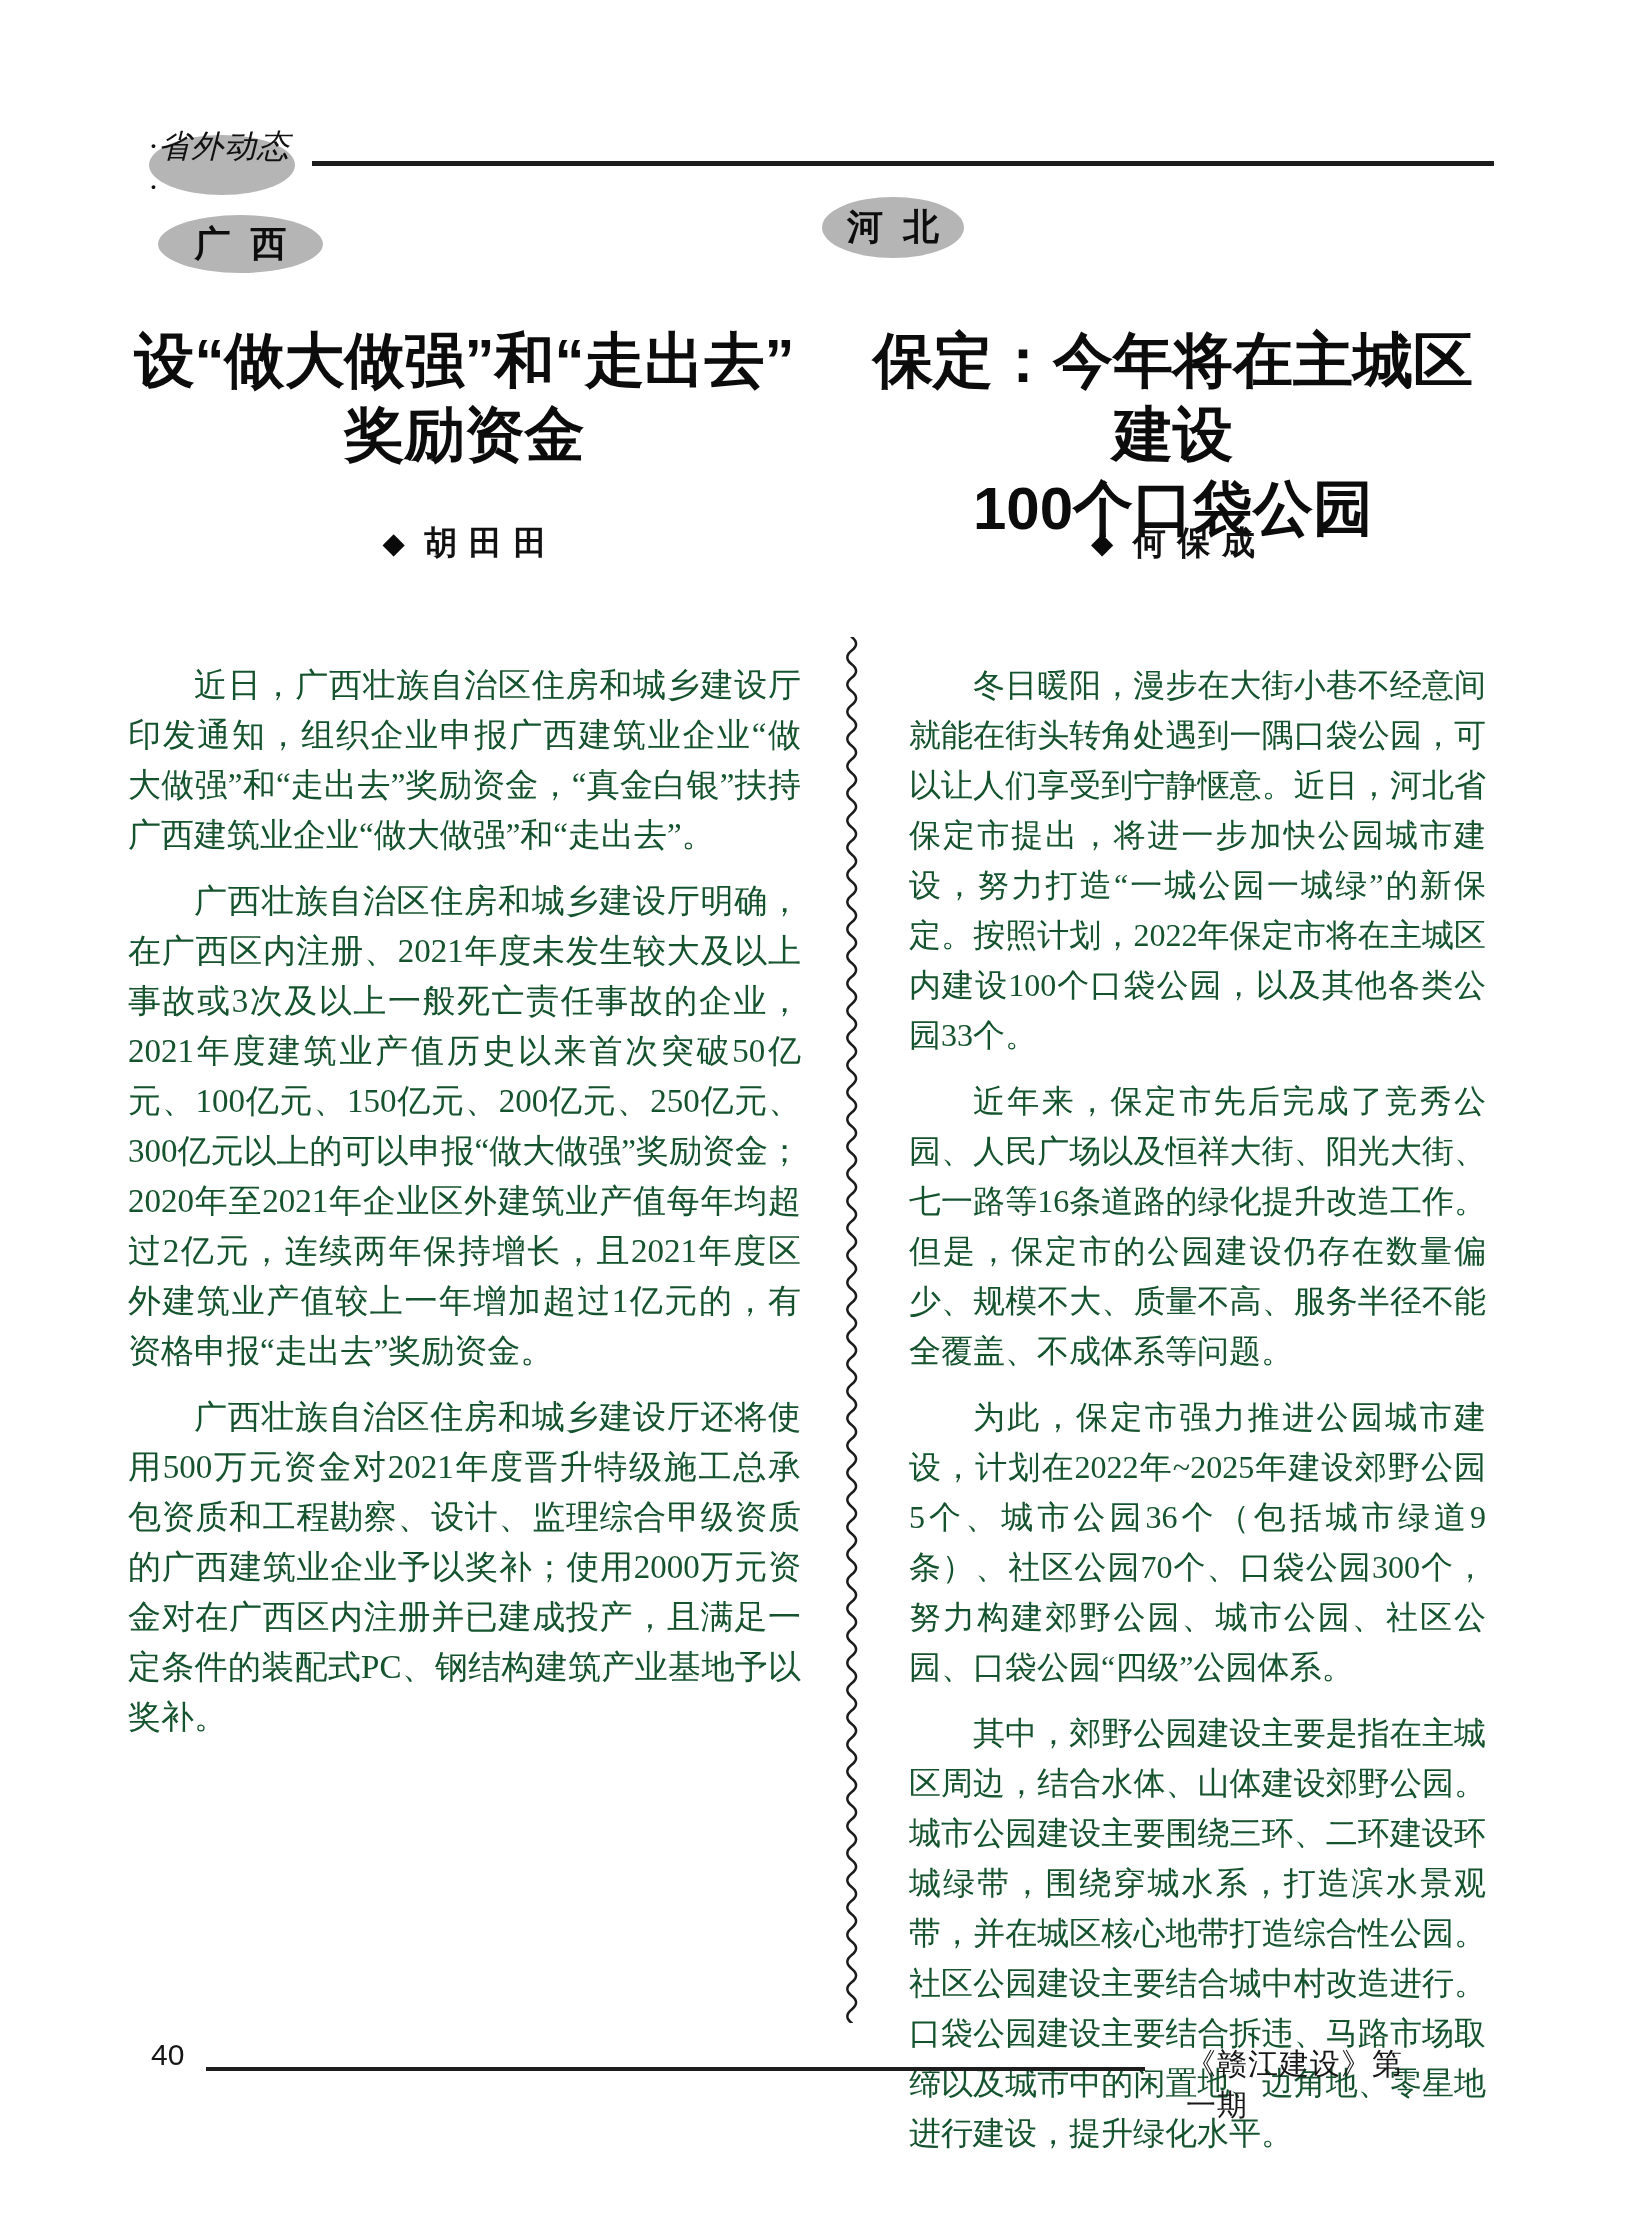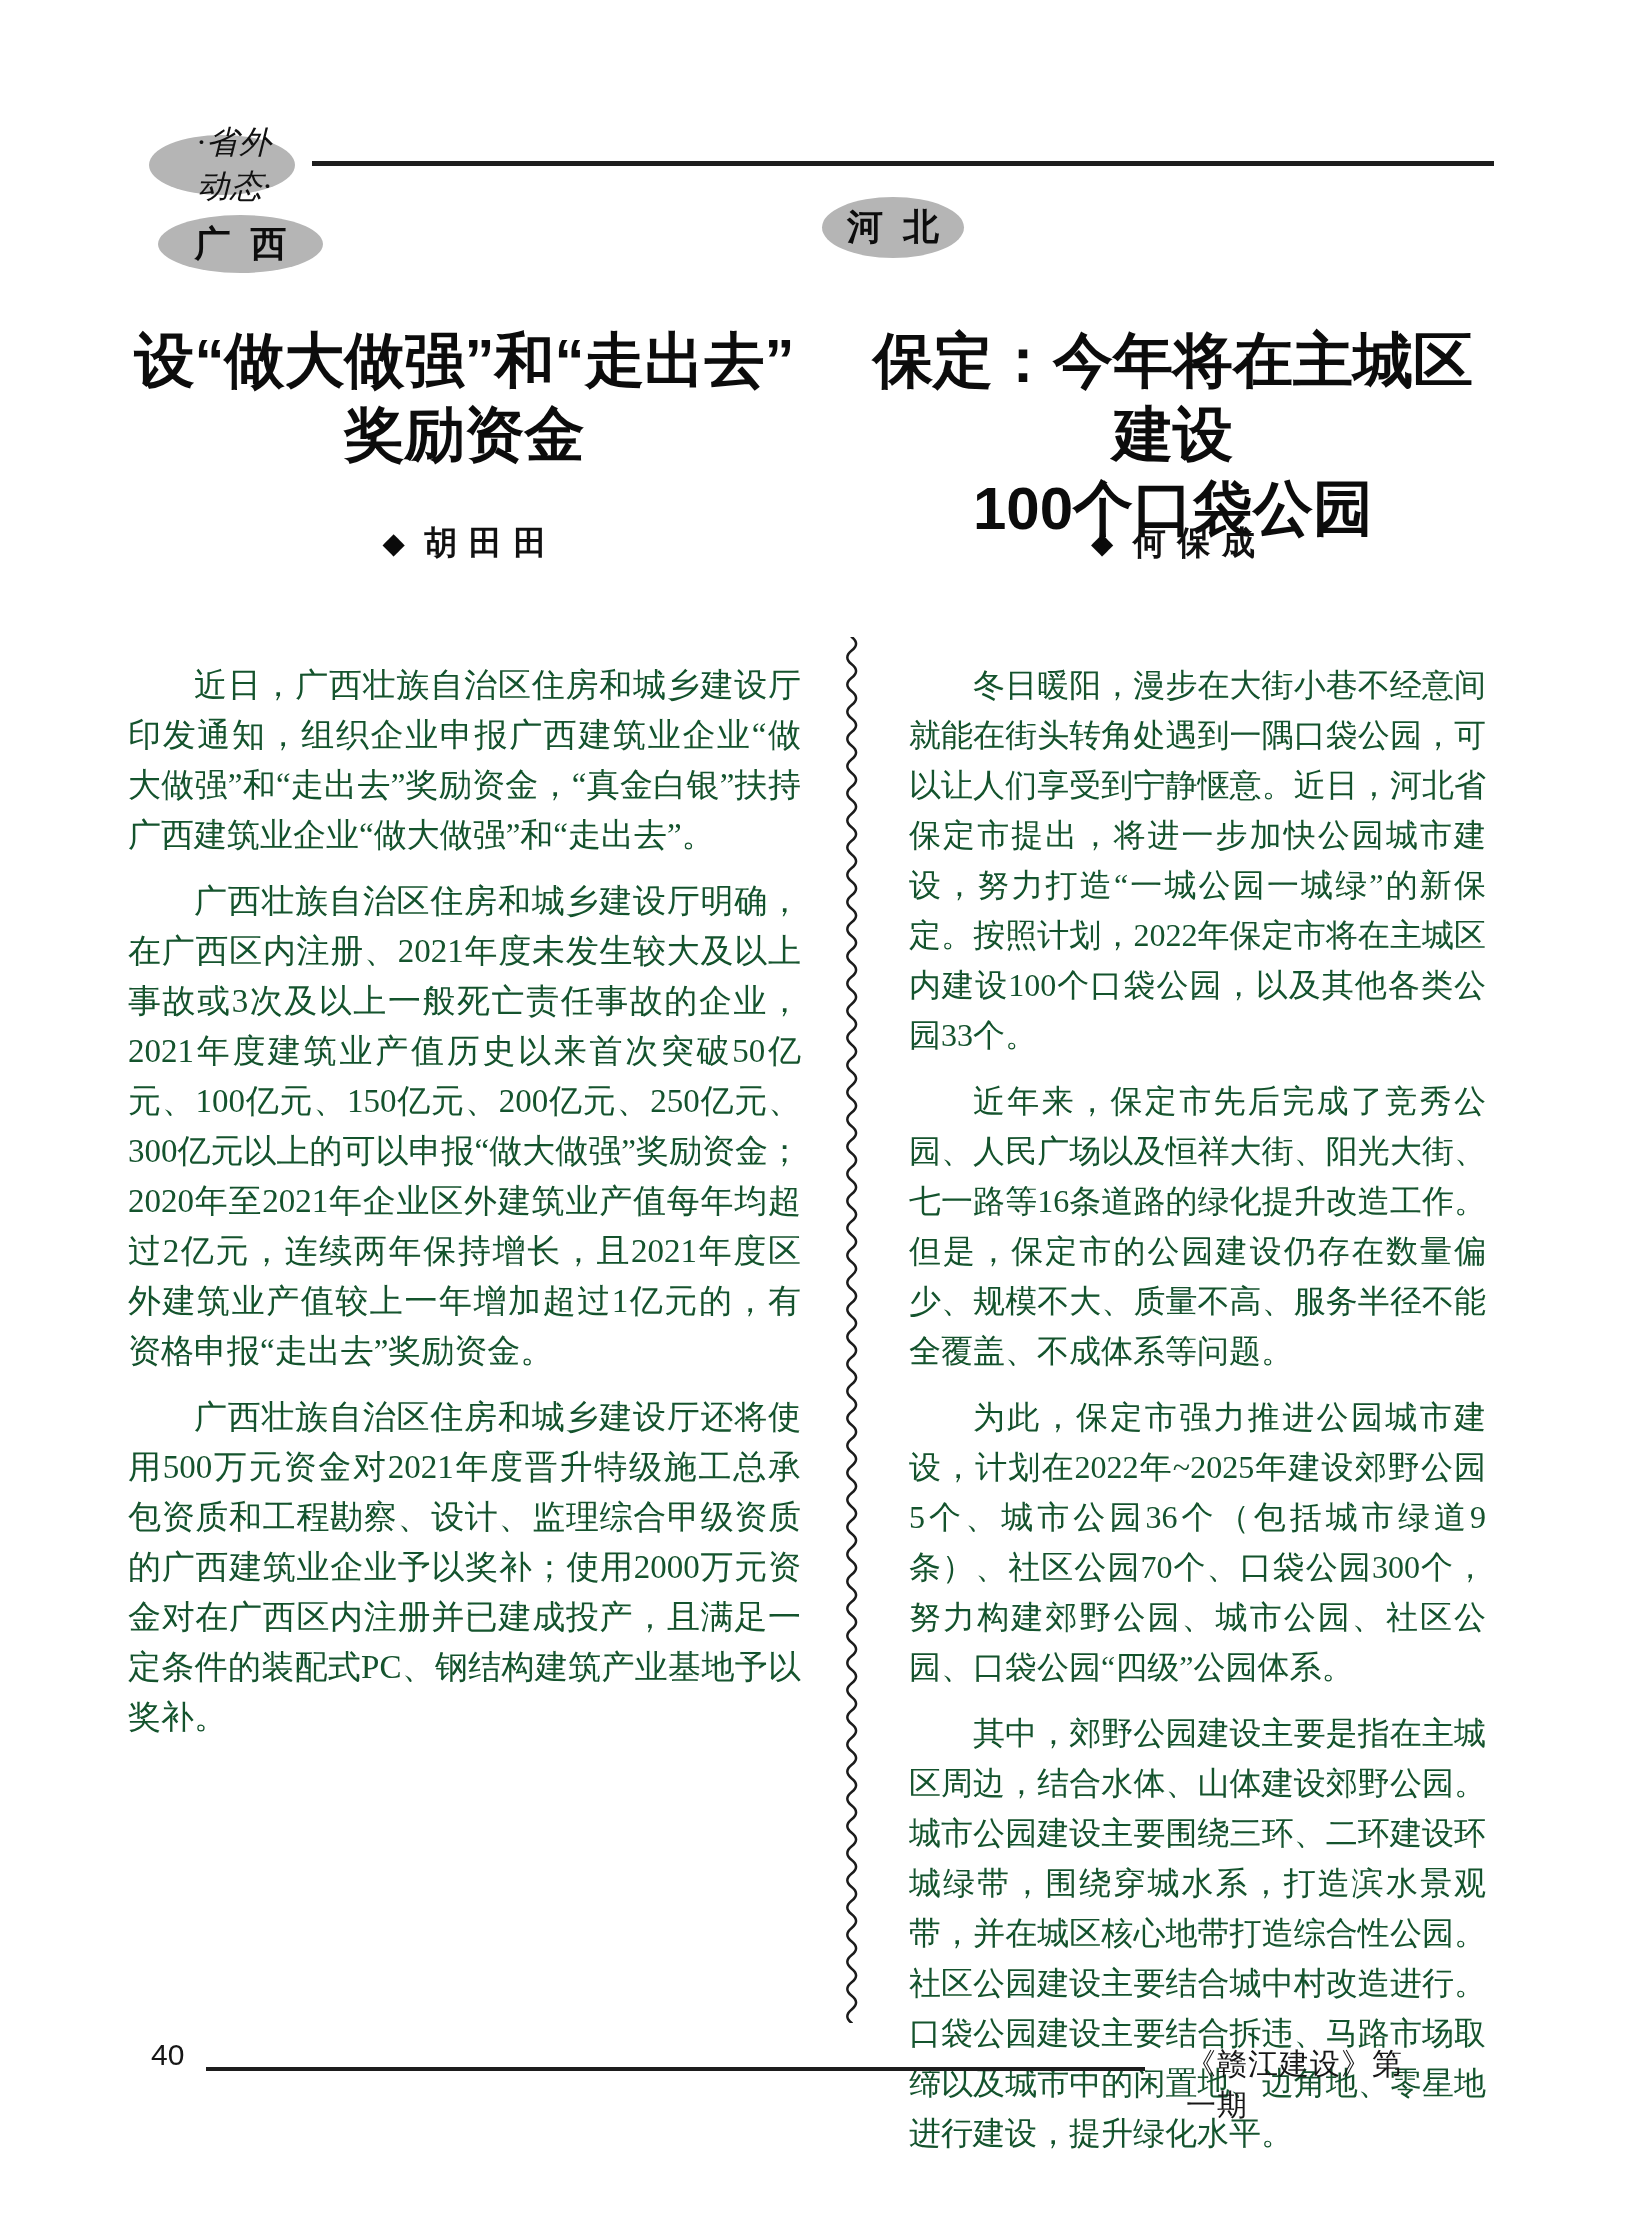--- a/index.html
+++ b/index.html
@@ -16,21 +16,20 @@
   .oval{
     background:#b5b5b5;
     border-radius:50%;
     display:flex;align-items:center;justify-content:center;
   }
   .section-oval{left:149px;top:135px;width:146px;height:60px;}
   .section-oval span{
     font-size:32px;color:#111;letter-spacing:1px;
     font-style:italic;
     font-family:"Liberation Serif","DejaVu Serif",serif;
-    margin-left:48px;
   }
   .header-rule{left:312px;top:161px;width:1182px;height:4.9px;background:#1d1d1d;}
   
   .region-oval span{
     font-family:"Liberation Sans","DejaVu Sans",sans-serif;
     font-weight:700;font-size:36px;color:#0d0d0d;
     letter-spacing:0.55em;margin-right:-0.55em;
   }
   .region-guangxi{left:158px;top:215px;width:165px;height:58px;}
   .region-hebei{left:822px;top:197px;width:142px;height:61px;}

